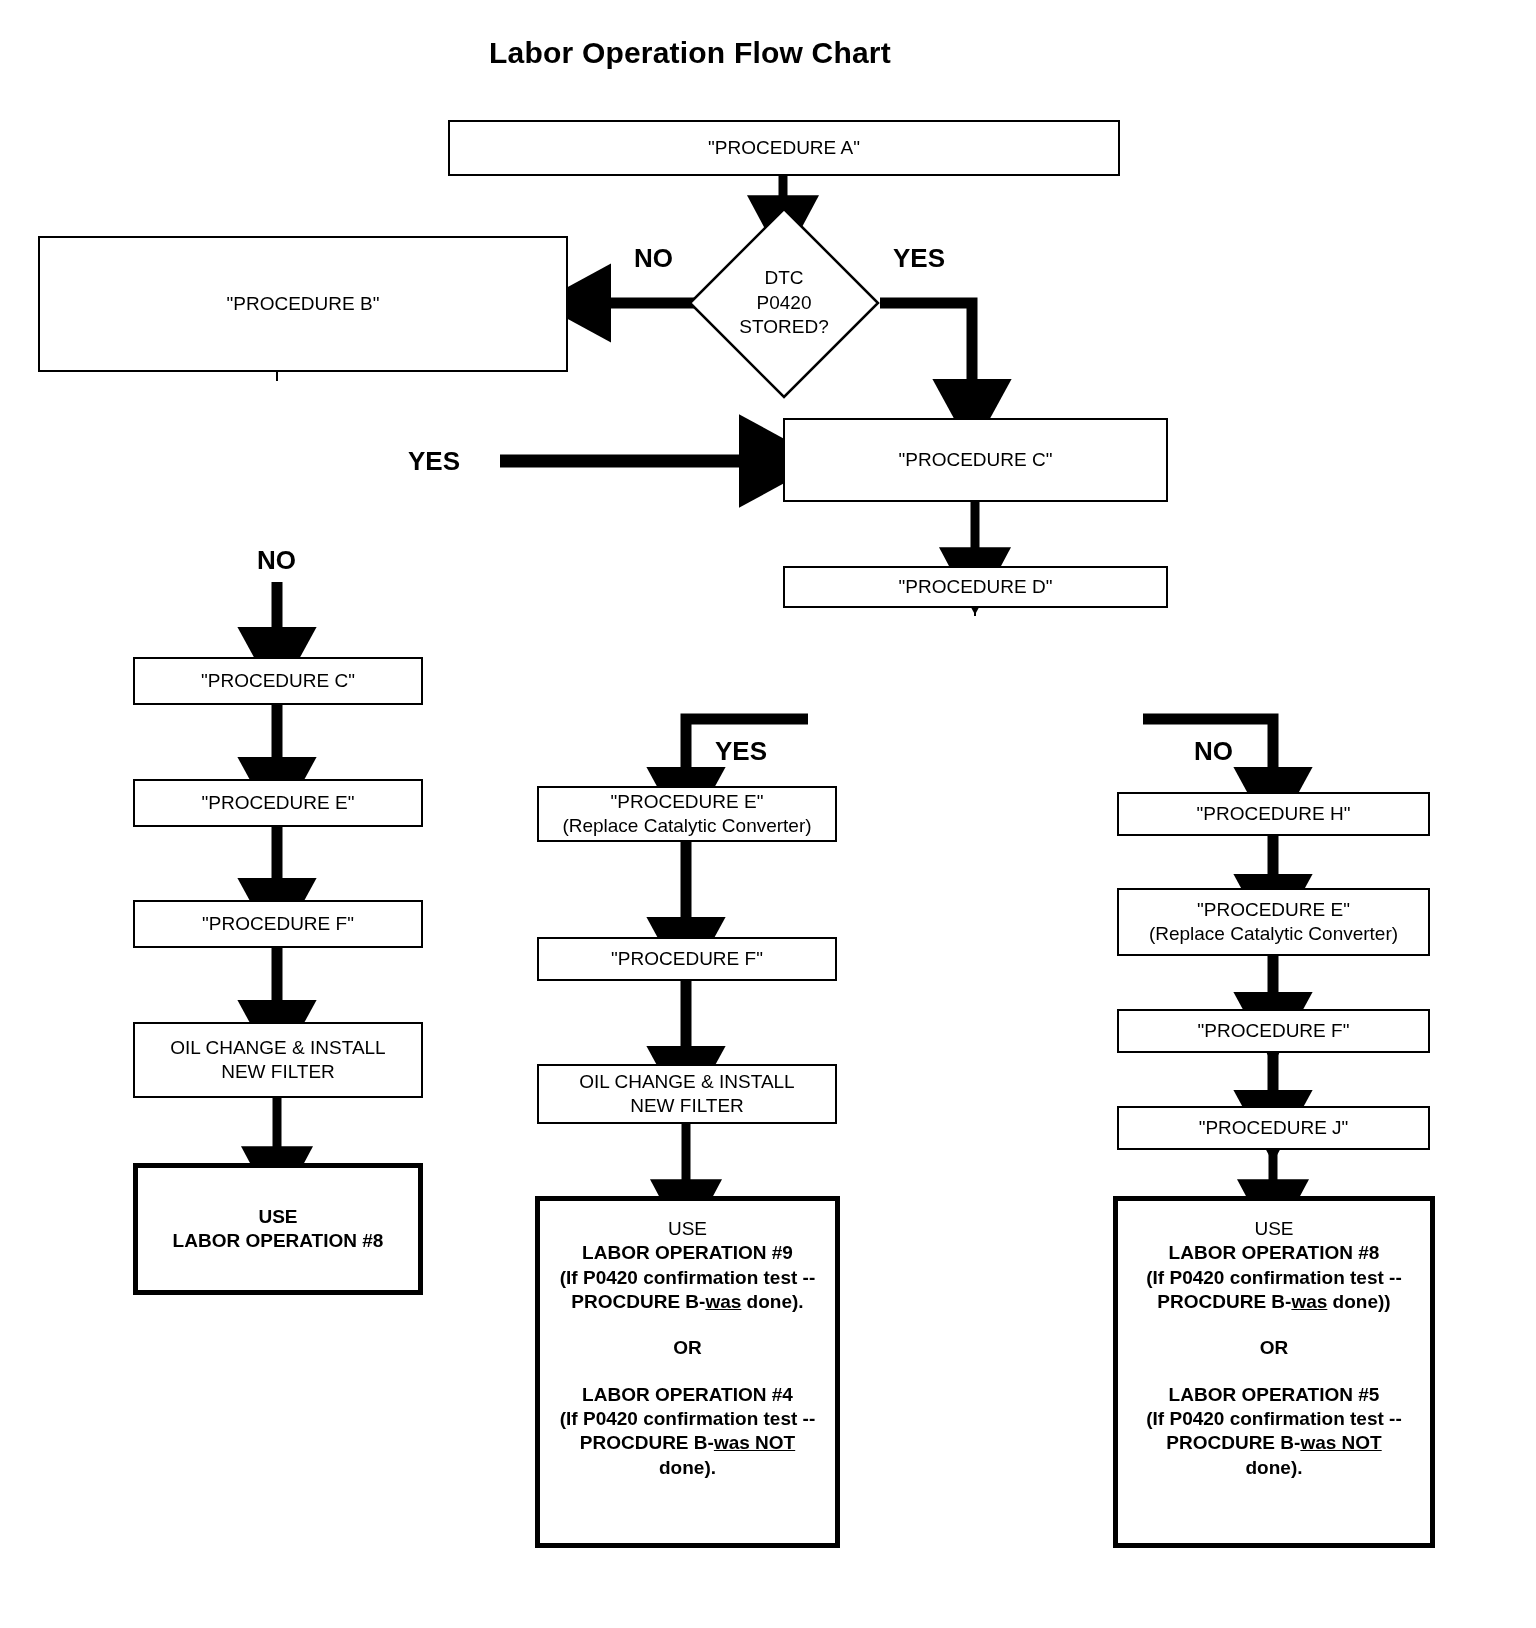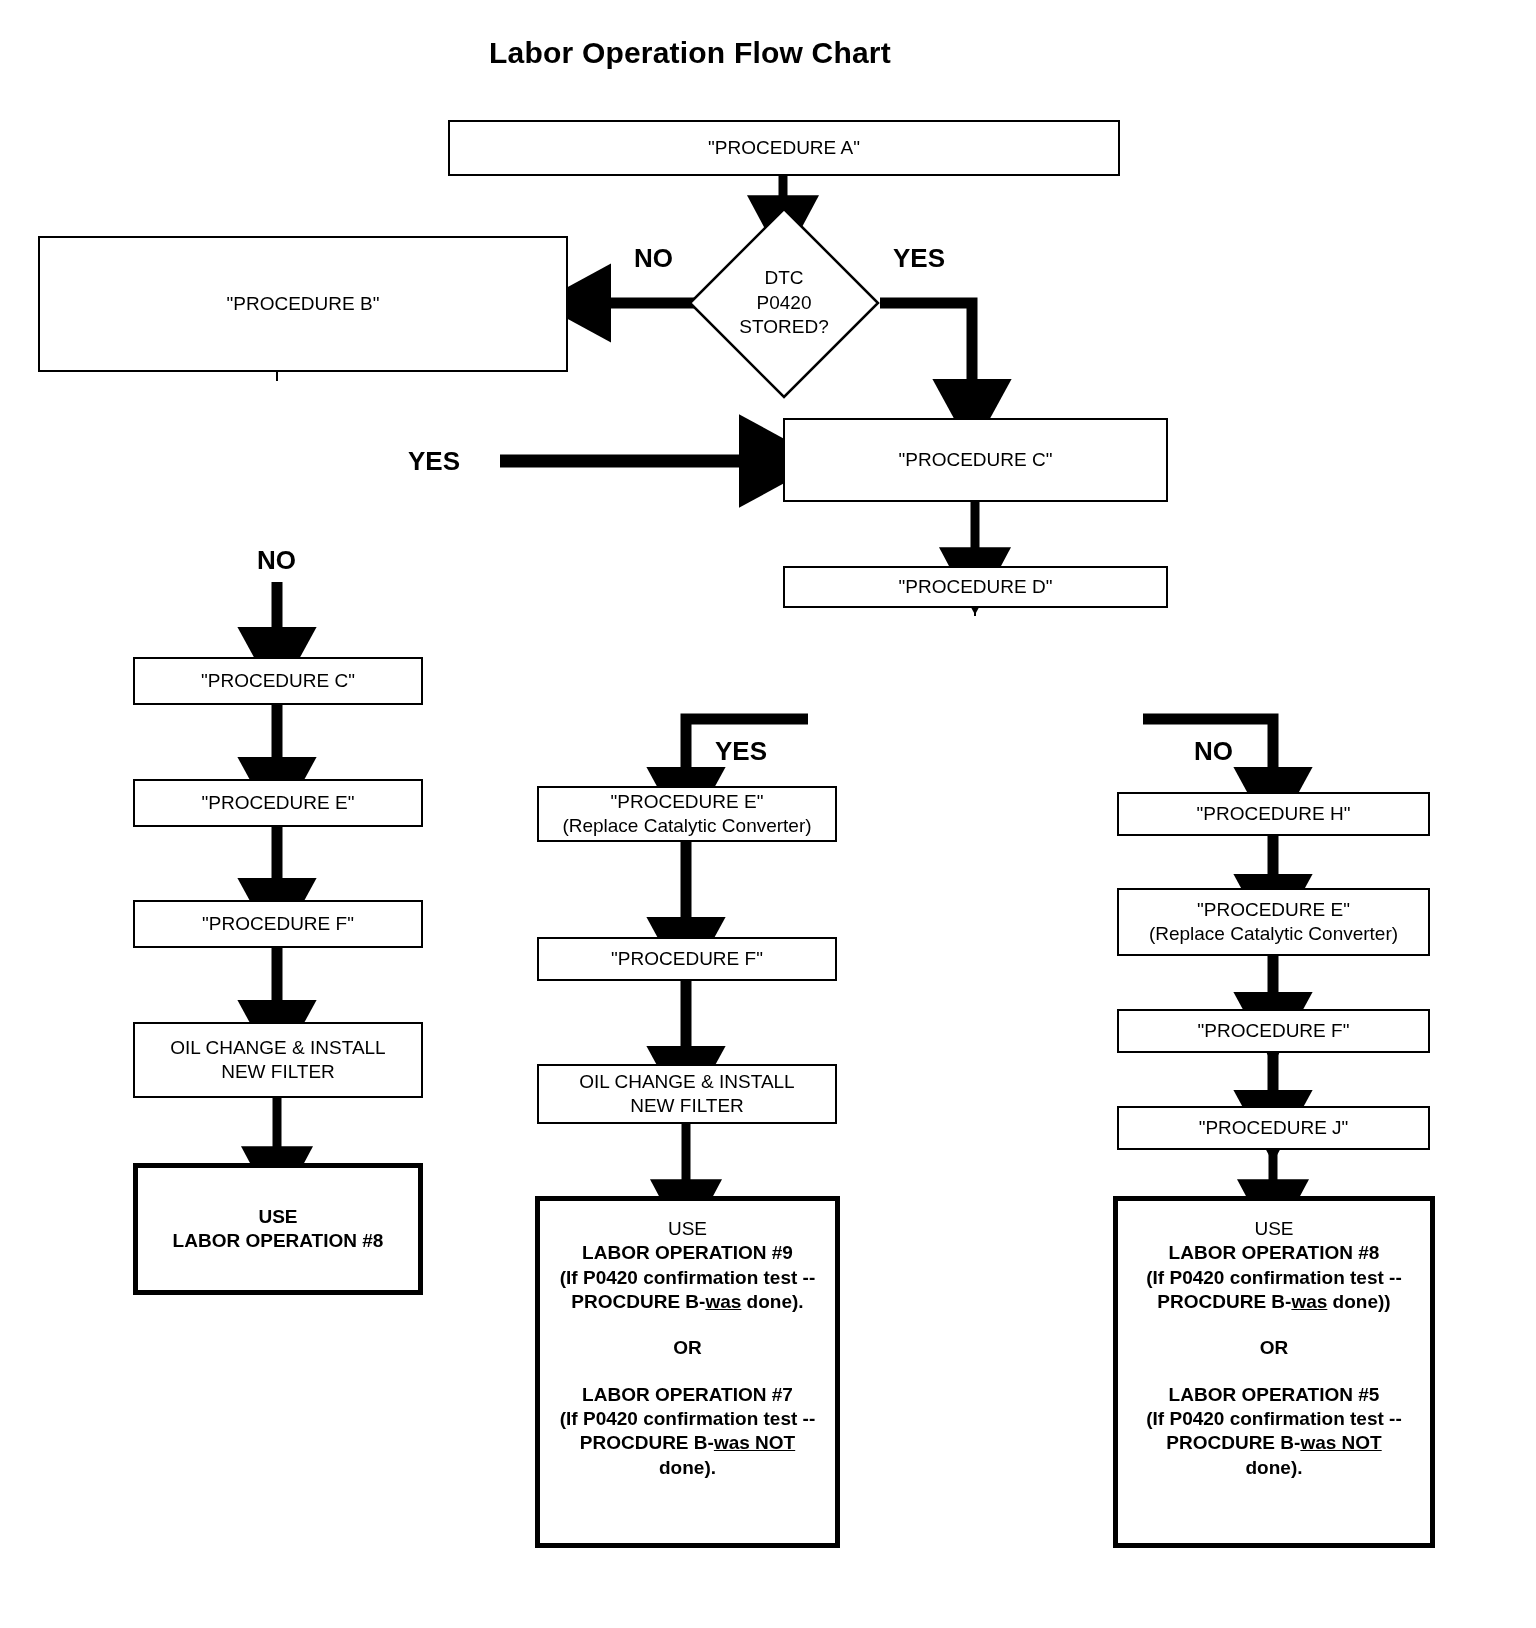--- a/index.html
+++ b/index.html
@@ -235,21 +235,21 @@
   </div>
 
   <div class="node bold-box" style="left:535px; top:1196px; width:305px; height:352px; justify-content:flex-start; padding-top:16px;">
     <span class="ln">USE</span>
     <span class="ln b">LABOR OPERATION  #9</span>
     <span class="ln b">(If P0420 confirmation test --</span>
     <span class="ln b"><span>PROCDURE B-</span><span class="u">was</span><span> done).</span></span>
     <span class="gap"></span>
     <span class="ln b">OR</span>
     <span class="gap"></span>
-    <span class="ln b">LABOR OPERATION  #7</span>
+    <span class="ln b">LABOR OPERATION  #4</span>
     <span class="ln b">(If P0420 confirmation test --</span>
     <span class="ln b"><span>PROCDURE B-</span><span class="u">was NOT</span></span>
     <span class="ln b">done).</span>
   </div>
 
   <div class="node" style="left:1117px; top:792px; width:313px; height:44px;">
     <span class="ln">"PROCEDURE H"</span>
   </div>
 
   <div class="node" style="left:1117px; top:888px; width:313px; height:68px;">

